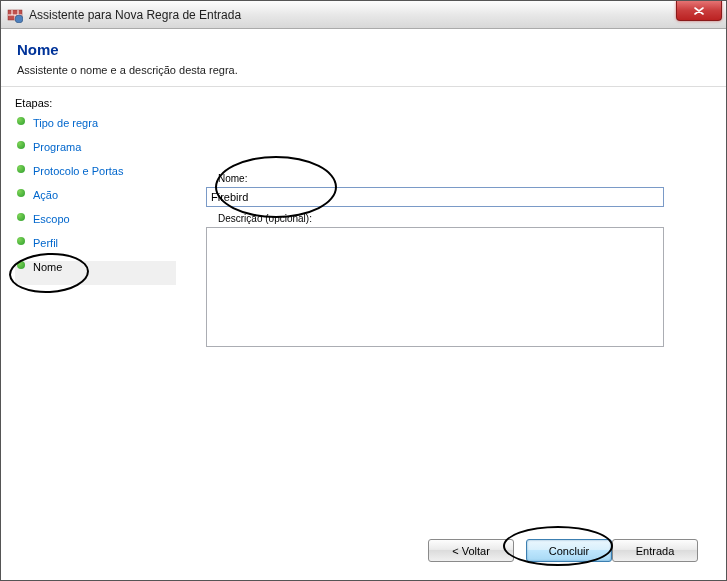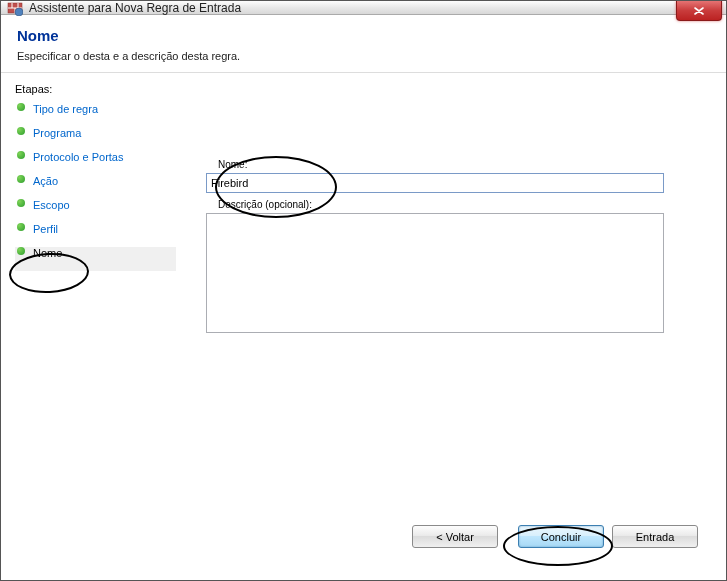--- a/index.html
+++ b/index.html
@@ -1,18 +1,18 @@
 <!DOCTYPE html>
 <html><head>
   <meta charset="utf-8">
   <style>
     * { box-sizing: border-box; margin: 0; padding: 0; }
     body { font-family: "Segoe UI", Tahoma, sans-serif; font-size: 11px; background: #fff; width: 727px; height: 581px; overflow: hidden; border: 1px solid #555; }
 
-    .titlebar { height: 14px; background: linear-gradient(to bottom, #fdfdfd 0%, #e8e8e8 50%, #d8d8d8 100%); border-bottom: 1px solid #aaa; display: flex; align-items: center; padding-left: 6px; position: relative; }
+    .titlebar { height: 28px; background: linear-gradient(to bottom, #fdfdfd 0%, #e8e8e8 50%, #d8d8d8 100%); border-bottom: 1px solid #aaa; display: flex; align-items: center; padding-left: 6px; position: relative; }
     .titlebar-icon { width: 16px; height: 16px; margin-right: 6px; display: inline-flex; align-items: center; justify-content: center; }
     .titlebar-title { font-size: 12px; color: #222; }
     .close-btn { position: absolute; right: 4px; top: 0px; width: 46px; height: 20px; background: linear-gradient(to bottom, #e57373 0%, #c93c3c 50%, #b22 100%); border: 1px solid #8a1a1a; border-top: none; border-radius: 0 0 4px 4px; display: flex; align-items: center; justify-content: center; color: #fff; font-weight: bold; font-size: 11px; box-shadow: 0 0 3px rgba(200,40,40,0.6); cursor: pointer; }
 
     .header-section { background: #fff; padding: 12px 16px 10px 16px; border-bottom: 1px solid #ddd; }
     .page-title { font-size: 15px; font-weight: bold; color: #003399; margin-bottom: 6px; }
     .page-subtitle { font-size: 11px; color: #222; }
 
     .body-section { display: flex; height: calc(100% - 28px - 58px); background: #fff; }
 
@@ -25,21 +25,21 @@
     .step-link { color: #0066cc; }
     .step-current { color: #000; }
 
     .content { flex: 1; padding: 10px 28px 10px 30px; position: relative; display: flex; flex-direction: column; }
     .form-area { padding-top: 76px; }
     .field-label { font-size: 10px; color: #000; margin-bottom: 3px; display: block; padding-left: 12px; }
     .text-input { width: 458px; height: 20px; border: 1px solid #7a9ac7; padding: 8px 4px; font-family: inherit; font-size: 11px; background: #fff; }
     .desc-label { margin-top: 6px; }
     .textarea { width: 458px; height: 120px; border: 1px solid #abadb3; background: #fff; padding: 2px 4px; font-family: inherit; font-size: 11px; resize: none; }
 
-    .button-row { position: absolute; bottom: 18px; right: 28px; display: flex; gap: 8px; }
+    .button-row { position: absolute; bottom: 18px; right: 28px; display: flex; gap: 0; }
     .btn { min-width: 86px; height: 23px; font-family: inherit; font-size: 11px; border: 1px solid #8a8a8a; border-radius: 3px; background: linear-gradient(to bottom, #fdfdfd 0%, #ebebeb 45%, #dcdcdc 50%, #f0f0f0 100%); cursor: pointer; padding: 0 10px; color: #000; }
     .btn.default { border: 1px solid #3c7fb1; box-shadow: 0 0 2px rgba(60,127,177,0.7) inset; background: linear-gradient(to bottom, #eaf6fd 0%, #d9f0fc 45%, #bee6fd 50%, #a7d9f5 100%); margin-left: 12px; }
 
     .annot { position: absolute; border: 2px solid #000; border-radius: 50%; pointer-events: none; }
     .annot1 { left: 9px; top: 253px; width: 80px; height: 40px; transform: rotate(-3deg); }
     .annot2 { left: 215px; top: 156px; width: 122px; height: 62px; }
     .annot3 { left: 503px; top: 526px; width: 110px; height: 40px; }
   </style>
 </head>
 <body>
@@ -58,21 +58,21 @@
   <span class="titlebar-title">Assistente para Nova Regra de Entrada</span>
   <div class="close-btn">
     <svg width="10" height="8" viewBox="0 0 10 8">
       <path d="M1 1 L9 7 M9 1 L1 7" stroke="#fff" stroke-width="1.6" stroke-linecap="round"></path>
     </svg>
   </div>
 </div>
 
 <div class="header-section">
   <div class="page-title">Nome</div>
-  <div class="page-subtitle">Especificar o desta e a descrição desta regra.</div>
+  <div class="page-subtitle">Assistente o nome e a descrição desta regra.</div>
 </div>
 
 <div class="body-section">
   <div class="sidebar">
     <div class="sidebar-title">Etapas:</div>
     <ul class="step-list">
       <li class="step-item">
         <span class="bullet"></span>
         <span class="step-link">Tipo de regra</span>
       </li>

